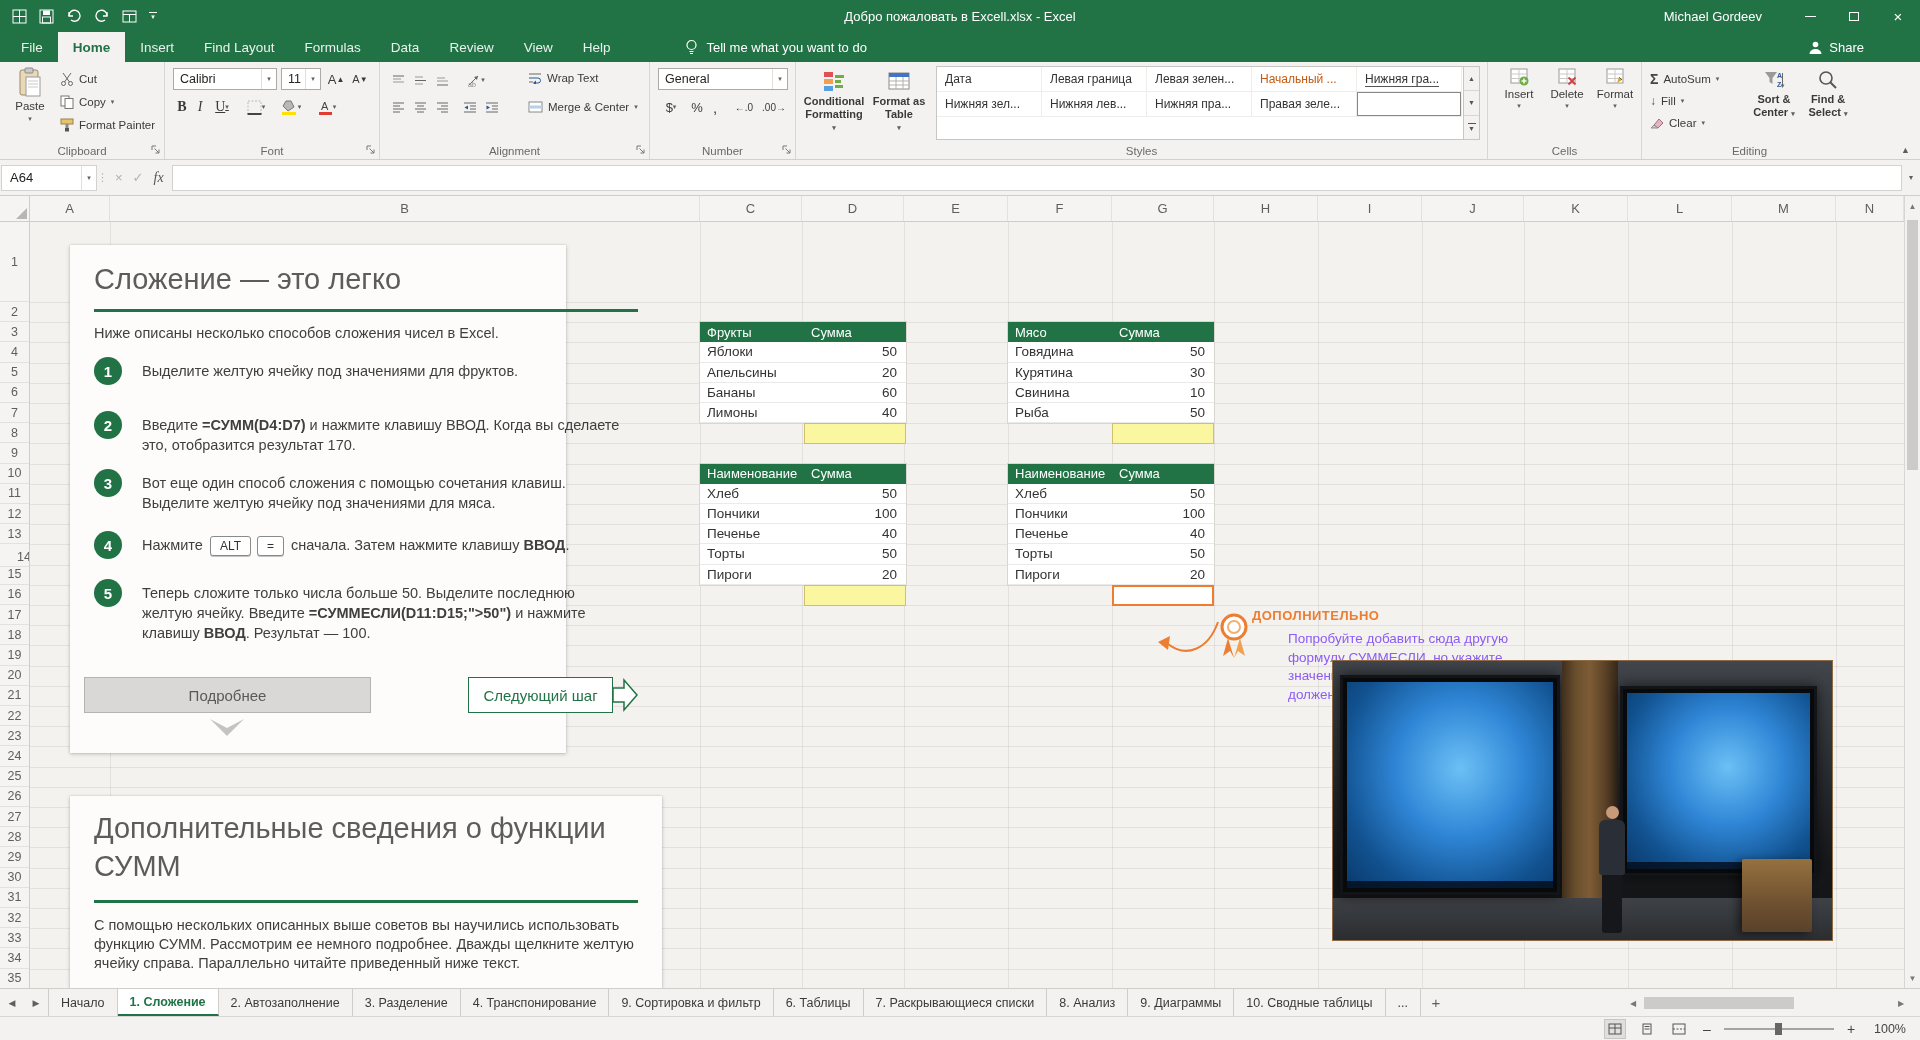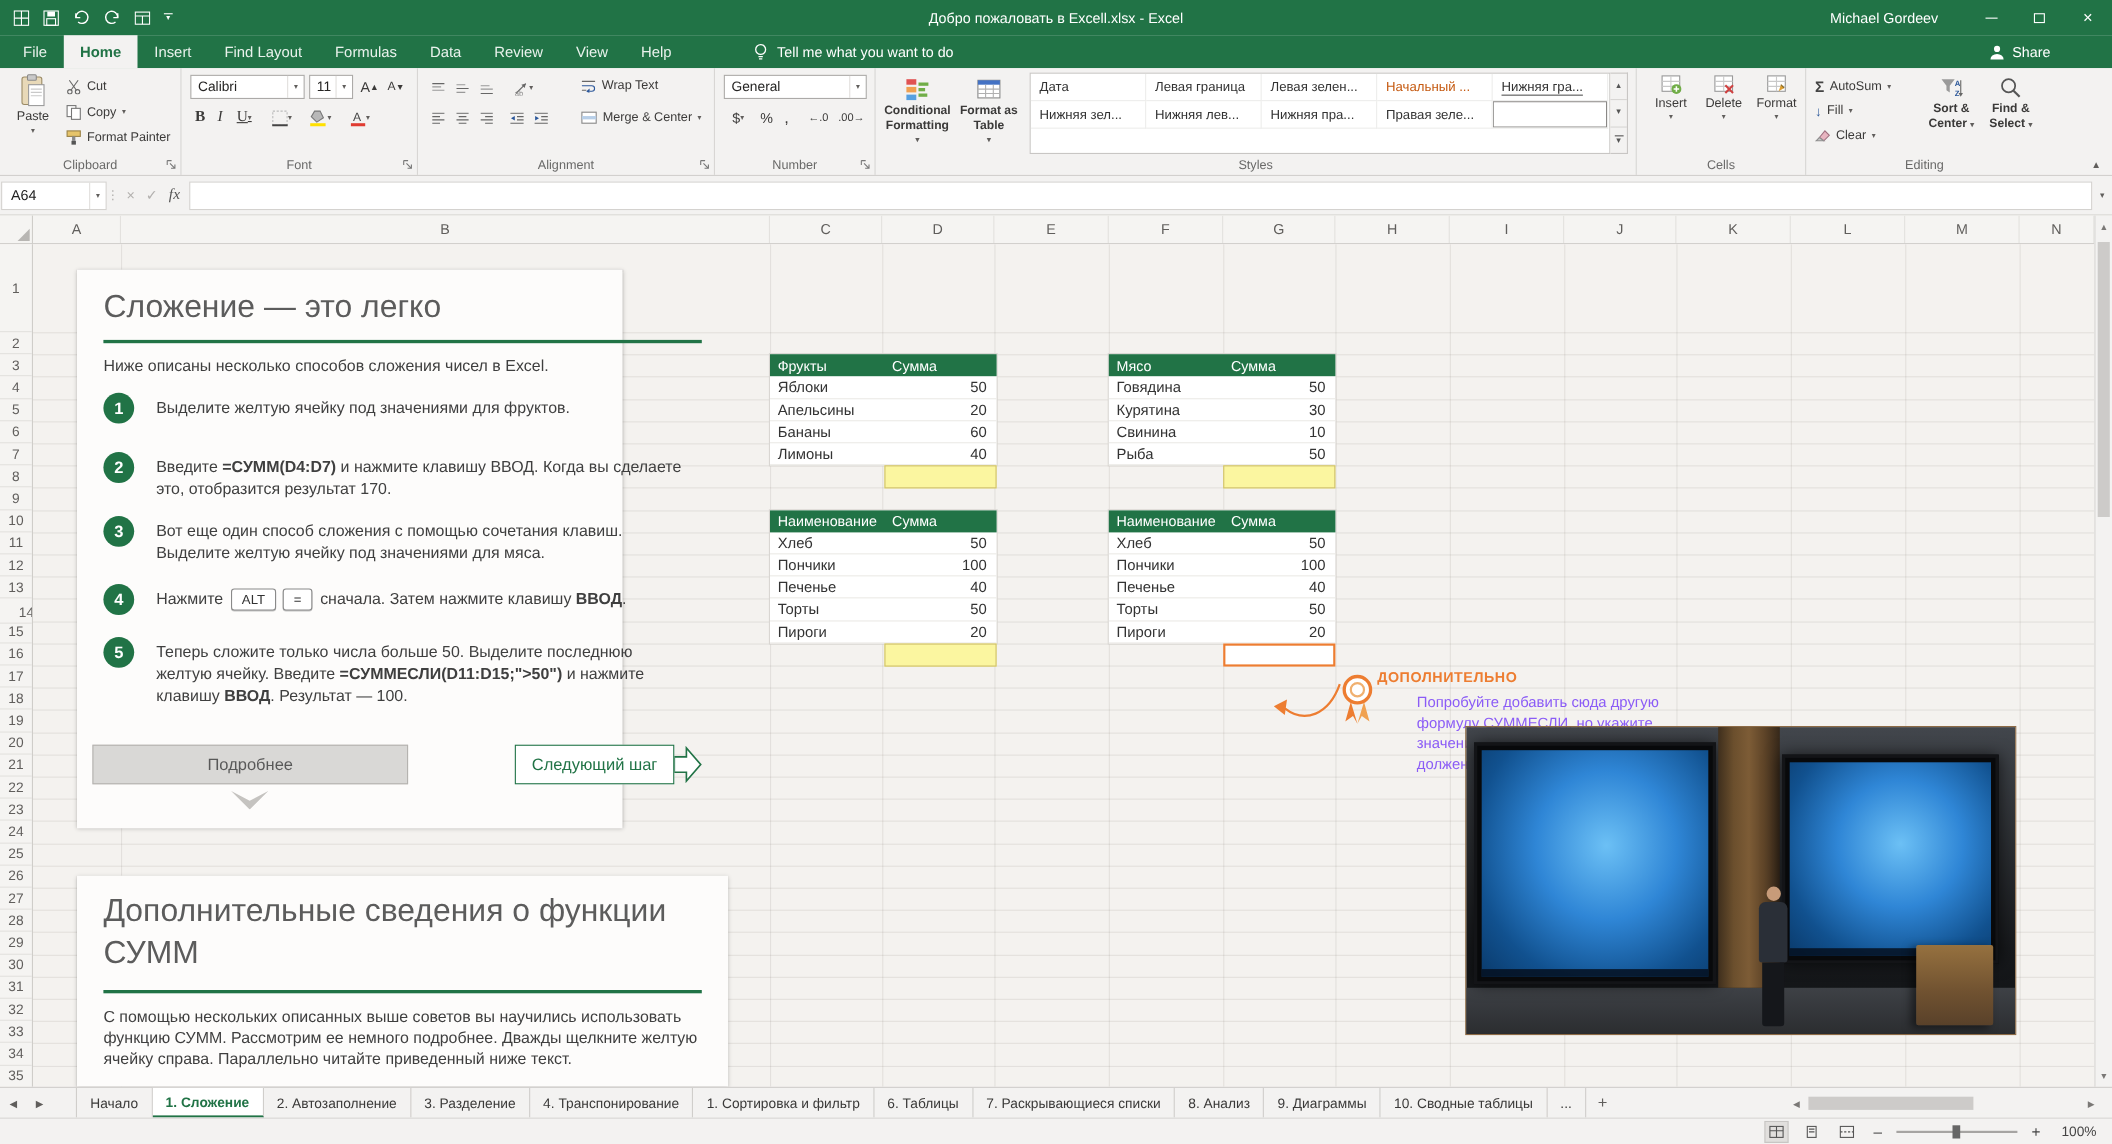--- a/index.html
+++ b/index.html
@@ -129,21 +129,21 @@
 .v-wood{position:absolute;left:45.8%;top:0;width:11.4%;height:85%;background:linear-gradient(90deg,#3f2f1d,#6b4f2d 25%,#7d5c36 50%,#5e4428 75%,#36281a);}
 .v-person{position:absolute;left:53%;top:52%;width:30px;height:130px;z-index:3;}
 .vp-head{width:13px;height:13px;border-radius:50%;background:#c79b79;margin:0 auto;}
 .vp-body{width:26px;height:55px;background:#2a2f37;border-radius:6px 6px 3px 3px;margin:1px auto 0;}
 .vp-legs{width:20px;height:58px;background:#15171b;margin:0 auto;border-radius:0 0 3px 3px;}
 .v-desk{position:absolute;right:4%;bottom:3%;width:14%;height:26%;background:linear-gradient(180deg,#96713f,#6f5130 60%,#59412a);border-radius:2px;box-shadow:-4px 2px 8px rgba(0,0,0,.5);z-index:2;}
 
 
 #tabbar{position:absolute;left:0;top:988px;width:1920px;height:28px;background:#f3f2f1;border-top:1px solid #d0cecb;display:flex;align-items:stretch;}
 .nav{width:24px;display:flex;align-items:center;justify-content:center;font-size:9px;color:#605e5c;}
-#stabs{display:flex;align-items:stretch;margin-left:21px;}
+#stabs{display:flex;align-items:stretch;margin-left:0;}
 .stab{display:flex;align-items:center;padding:0 12px;font-size:12.5px;color:#3b3a39;border-right:1px solid #d0cecb;white-space:nowrap;}
 .stab:first-child{border-left:1px solid #d0cecb;}
 .stab.active{background:#fff;color:#217346;font-weight:bold;border-bottom:2px solid #217346;}
 .addsheet{width:30px;display:flex;align-items:center;justify-content:center;font-size:15px;color:#605e5c;}
 #hscroll{position:absolute;right:10px;top:5px;width:286px;height:18px;display:flex;align-items:center;background:#f3f2f1;}
 .hs-btn{width:18px;text-align:center;font-size:8px;color:#7a7876;}
 .hs-track{flex:1;height:12px;position:relative;}
 .hs-thumb{position:absolute;left:2px;top:0;width:150px;height:12px;background:#cdcbc9;}
 
 
@@ -886,21 +886,21 @@
 
   <div id="tabbar">
     <span class="nav">◀</span>
     <span class="nav">▶</span>
     <div id="stabs">
         <div class="stab">Начало</div>
         <div class="stab active">1. Сложение</div>
         <div class="stab">2. Автозаполнение</div>
         <div class="stab">3. Разделение</div>
         <div class="stab">4. Транспонирование</div>
-        <div class="stab">1. Сортировка и фильтр</div>
+        <div class="stab">9. Сортировка и фильтр</div>
         <div class="stab">6. Таблицы</div>
         <div class="stab">7. Раскрывающиеся списки</div>
         <div class="stab">8. Анализ</div>
         <div class="stab">9. Диаграммы</div>
         <div class="stab">10. Сводные таблицы</div>
         <div class="stab">...</div>
       </div>
     <div class="addsheet">+</div>
     <div id="hscroll">
       <span class="hs-btn">◀</span>

